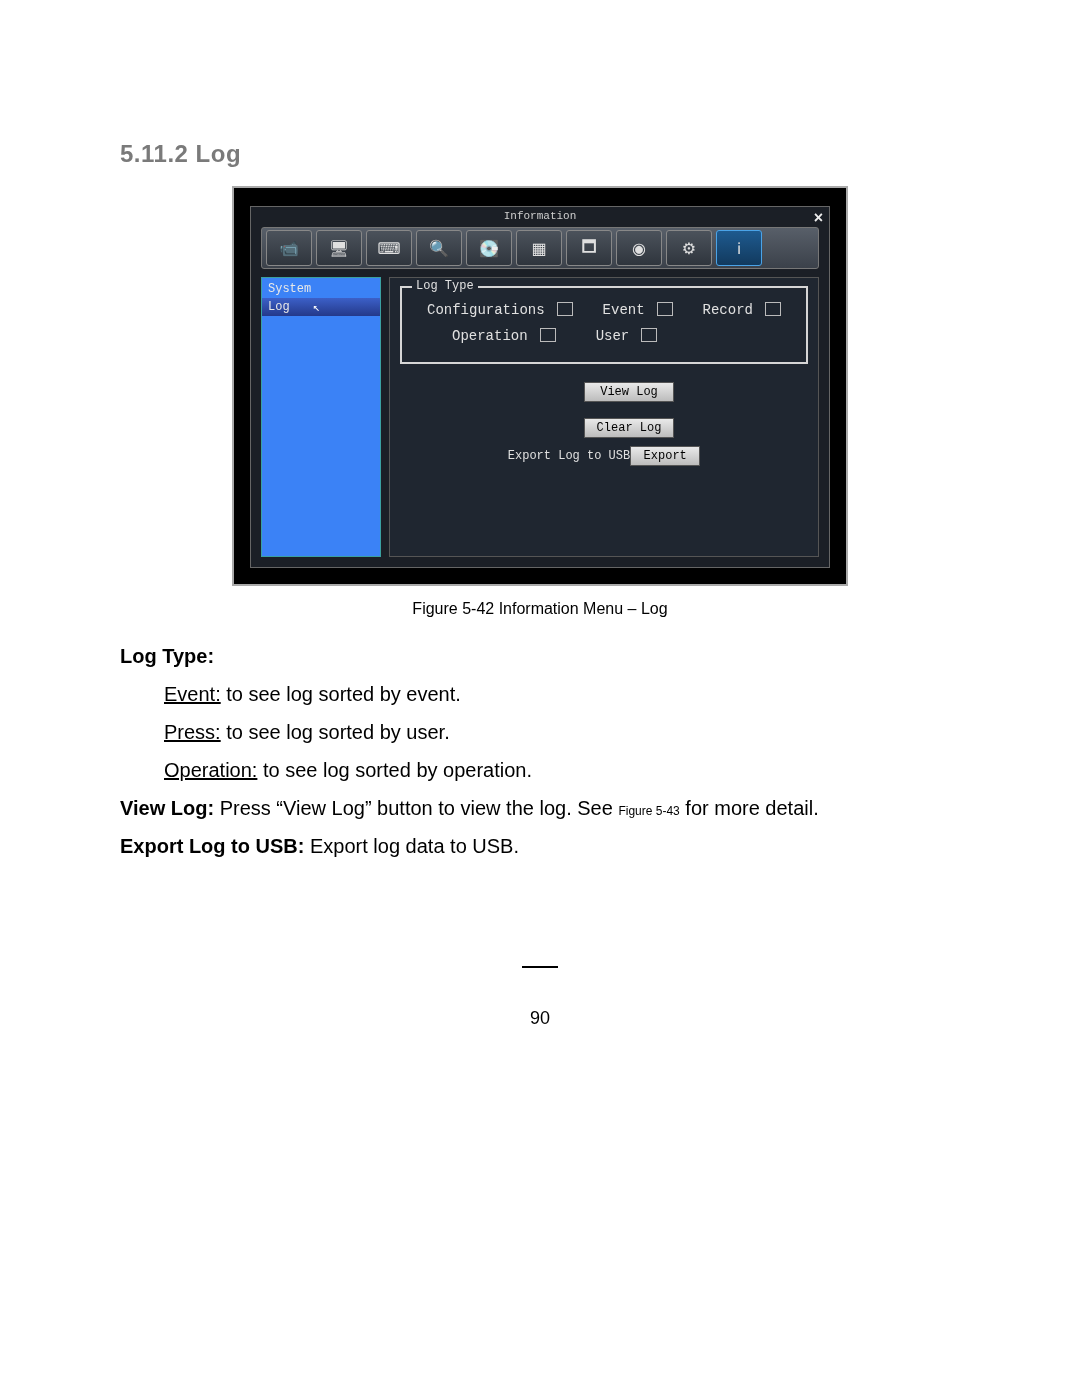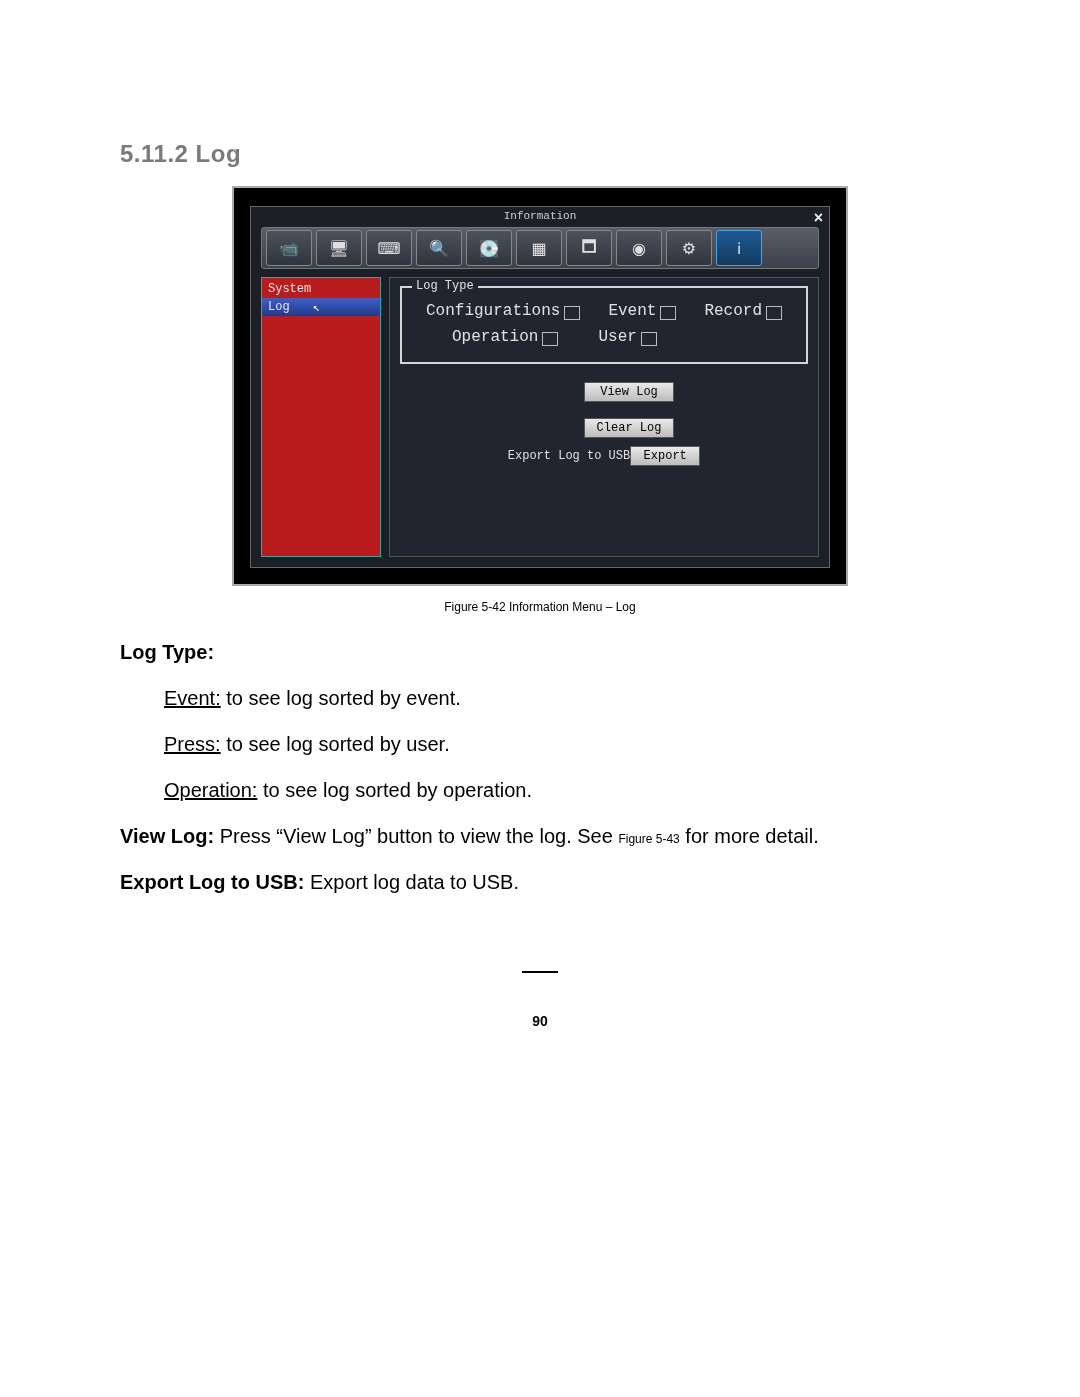--- a/index.html
+++ b/index.html
@@ -93,21 +93,21 @@
   }
   
   .body-area {
     position: absolute;
     top: 70px; bottom: 10px; left: 10px; right: 10px;
     display: flex;
     gap: 8px;
   }
   .sidebar {
     width: 120px;
-    background: #b91c1c;
+    background: #3b82f6;
     border: 1px solid #3aa0a0;
     box-sizing: border-box;
     padding: 2px 0;
   }
   .side-item {
     font-size: 12px;
     font-family: "Courier New", monospace;
     color: #e8e8e8;
     padding: 2px 6px;
   }
@@ -151,24 +151,24 @@
     position: absolute;
     left: 10px; right: 10px;
     display: flex;
     justify-content: space-around;
     align-items: center;
   }
   .fs-row.r1 { top: 14px; }
   .fs-row.r2 { top: 40px; justify-content: flex-start; gap: 40px; padding-left: 40px;}
   .chk {
     display: flex;
-    align-items: flex-end;
-    gap: 4px;
+    align-items: flex-start;
+    gap: 12px;
     color: #e0e0e0;
-    font-size: 16px;
+    font-size: 14px;
     font-family: "Courier New", monospace;
   }
   .box {
     width: 14px; height: 12px;
     border: 1px solid #bbb;
     background: #1f2630;
     display: inline-block;
   }
   .btn3d {
     display: inline-block;
@@ -201,50 +201,50 @@
     align-items: center;
     gap: 0;
     color: #e0e0e0;
     font-size: 12px;
     font-family: "Courier New", monospace;
   }
   .btn3d.small { min-width: 70px; }
   
   .figure-caption {
     text-align: center;
-    font-size: 12px;
+    font-size: 16px;
     margin-top: 14px;
     color: #000;
   }
   
   .doc {
     margin-top: 22px;
     font-size: 20px;
     line-height: 1.6;
   }
   .doc .label { font-weight: bold; }
   .doc .ul { text-decoration: underline; }
   .doc .indent { margin-left: 44px; }
-  .doc p { margin: 14px 0; }
+  .doc p { margin: 6px 0; }
   .doc .small-ref { font-size: 12px; }
   
   .page-footer {
     position: absolute;
     bottom: 48px;
     left: 0; right: 0;
     text-align: center;
   }
   .page-footer .bar {
     width: 36px;
     border-top: 2px solid #000;
     margin: 0 auto 4px auto;
   }
   .page-footer .num {
-    font-size: 14px;
-    font-weight: bold;
+    font-size: 18px;
+    font-weight: normal;
     margin-top: 40px;
   }
 </style>
 </head>
 <body>
 
 <div class="page">
 
   <div class="section-heading">5.11.2 Log</div>
 

